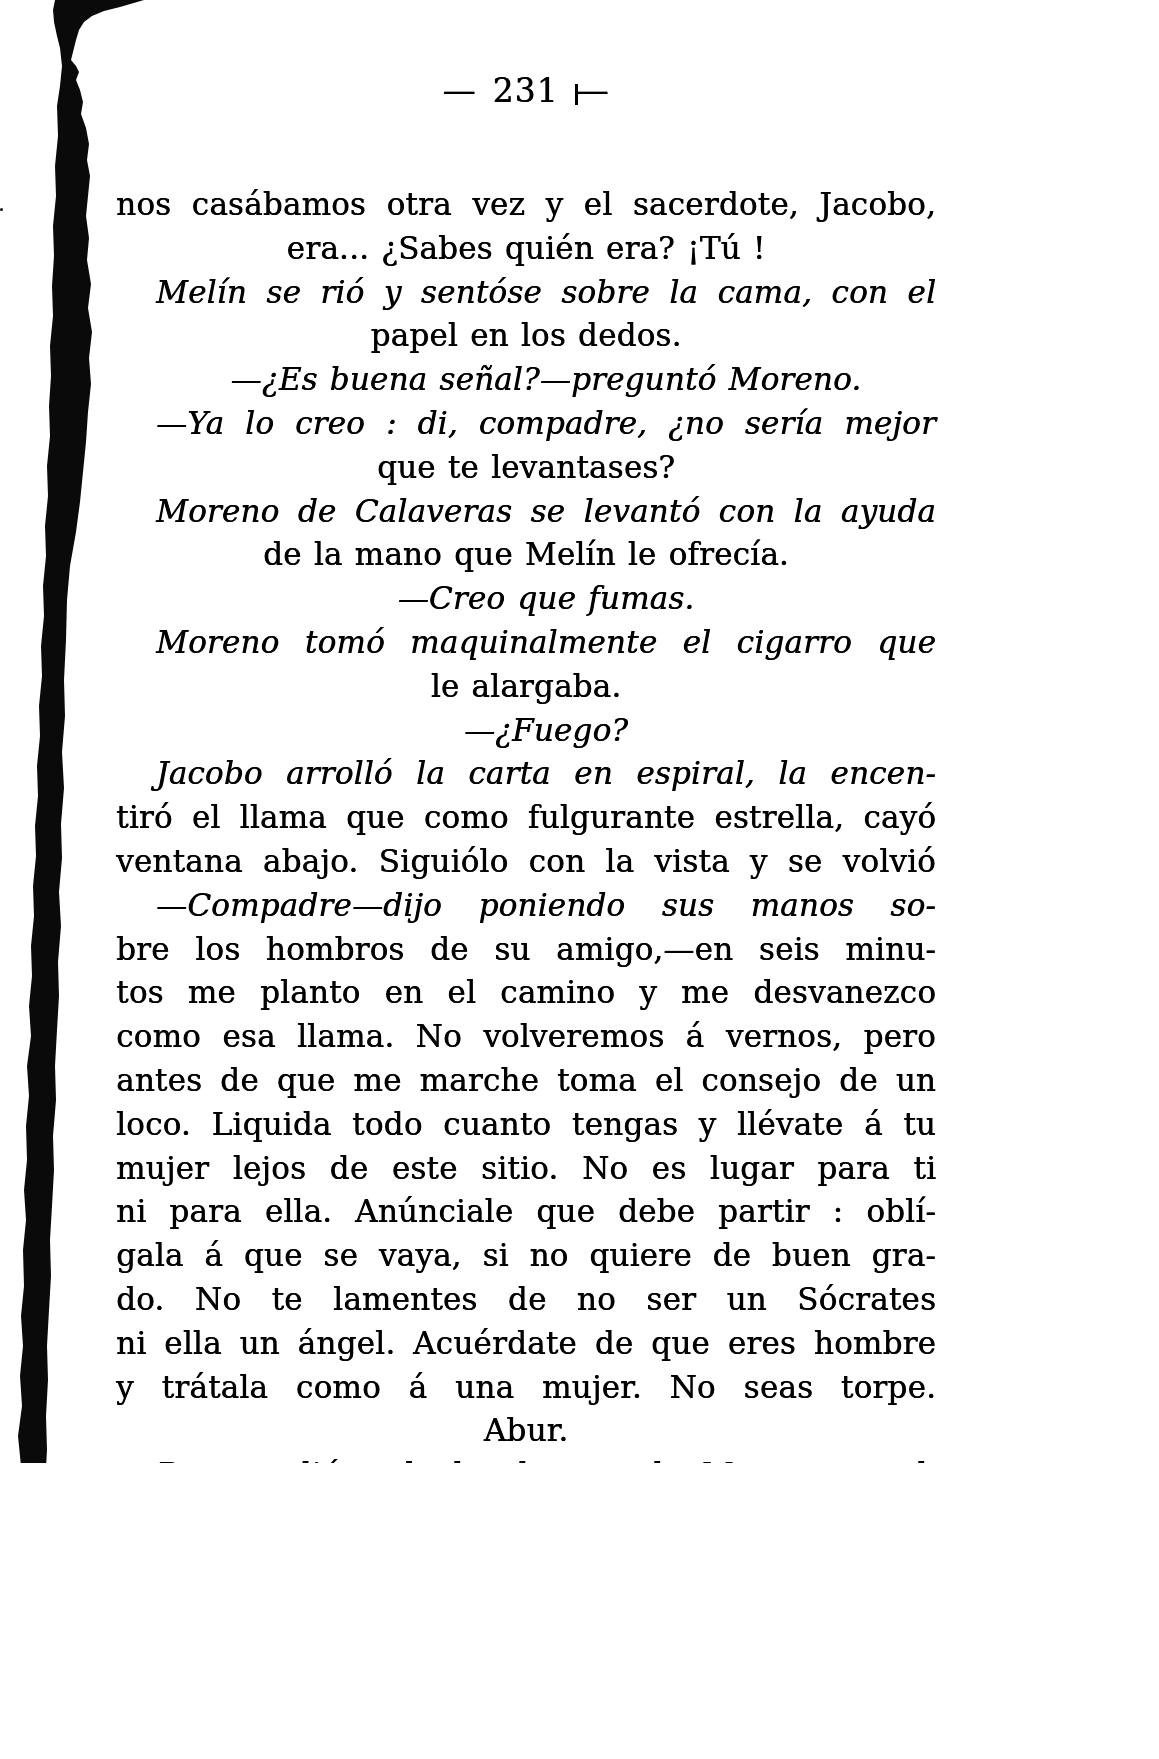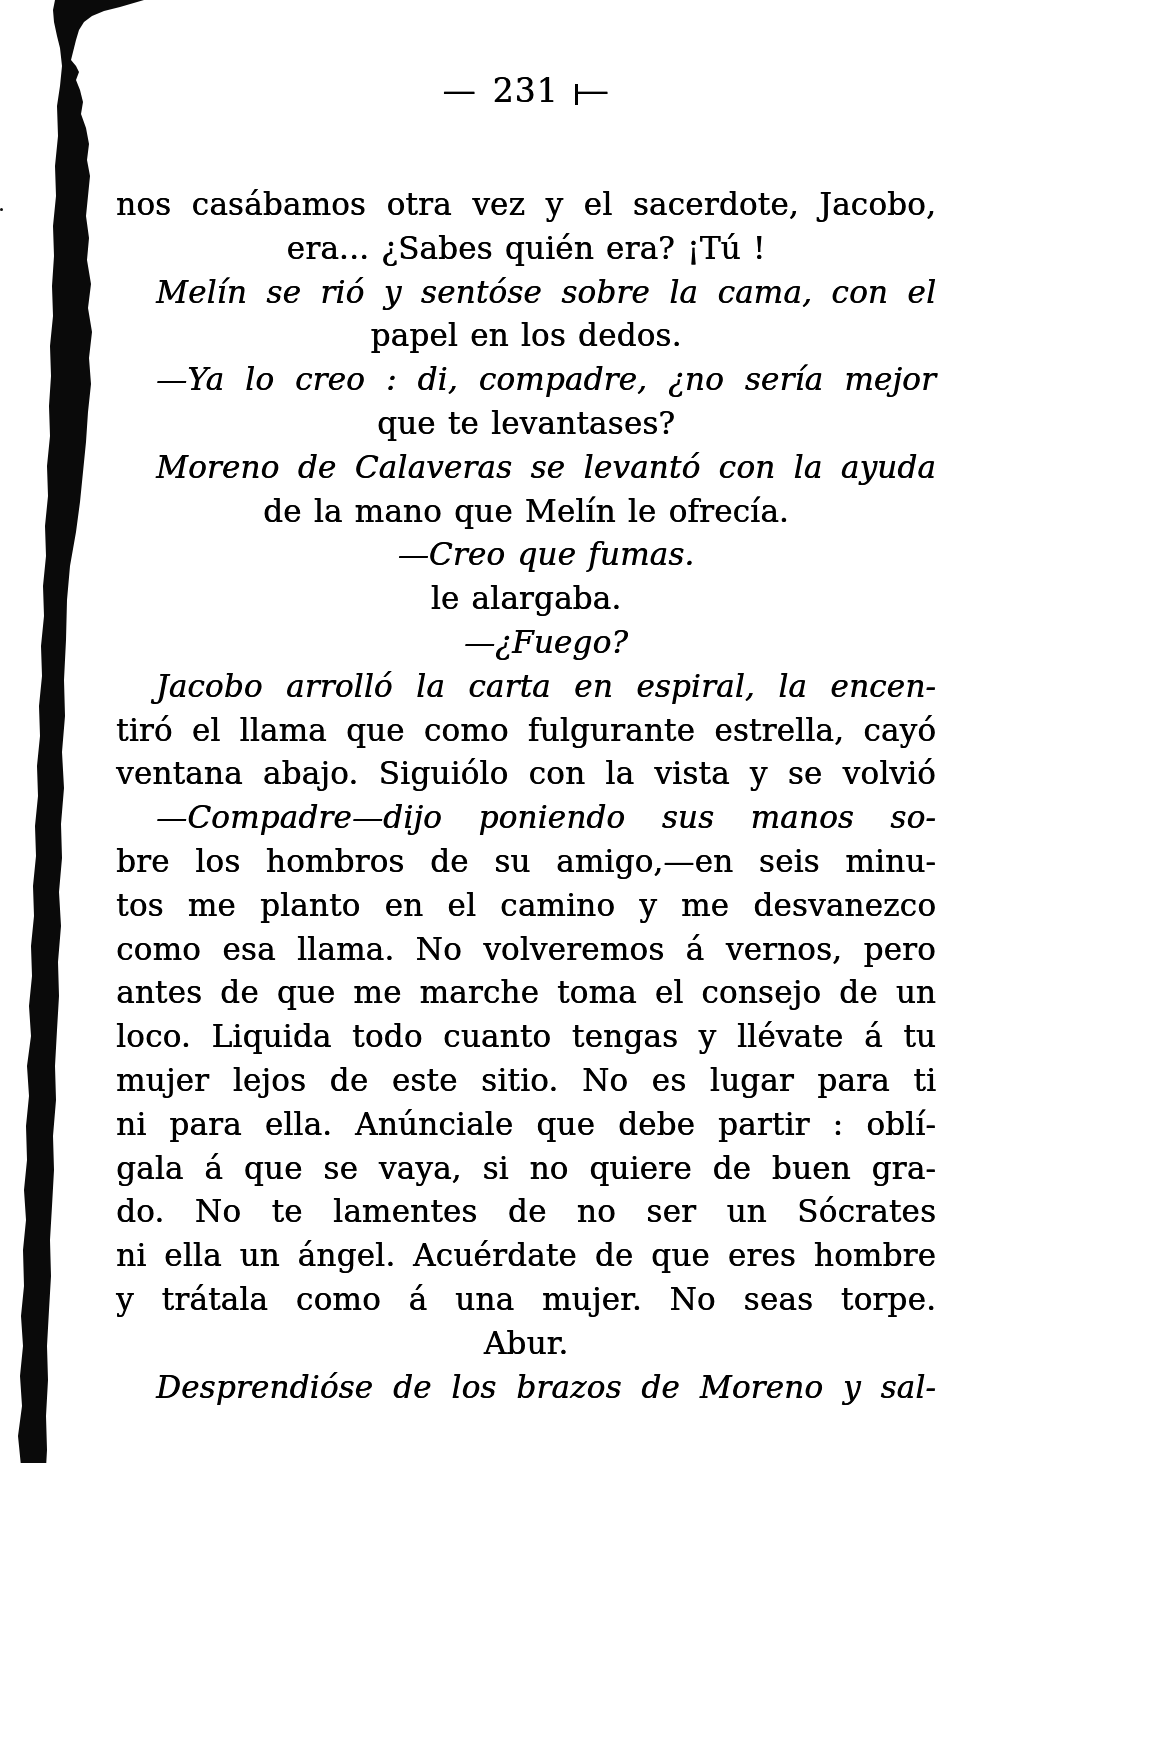--- a/index.html
+++ b/index.html
@@ -83,25 +83,27 @@
 
   <div class="header">
     <span>—</span><span class="pagenum">231</span><span class="tick"></span><span>—</span>
   </div>
 
   <div class="text" id="text-block">
       <div class="line j">nos casábamos otra vez y el sacerdote, Jacobo,</div>
       <div class="line">era... ¿Sabes quién era? ¡Tú !</div>
       <div class="line j indent">Melín se rió y sentóse sobre la cama, con el</div>
       <div class="line">papel en los dedos.</div>
+      <div class="line indent">—¿Es buena señal?—preguntó Moreno.</div>
       <div class="line j indent">—Ya lo creo : di, compadre, ¿no sería mejor</div>
       <div class="line">que te levantases?</div>
       <div class="line j indent">Moreno de Calaveras se levantó con la ayuda</div>
       <div class="line">de la mano que Melín le ofrecía.</div>
       <div class="line indent">—Creo que fumas.</div>
+      <div class="line j indent">Moreno tomó maquinalmente el cigarro que</div>
       <div class="line">le alargaba.</div>
       <div class="line indent">—¿Fuego?</div>
       <div class="line j indent">Jacobo arrolló la carta en espiral, la encen-</div>
       <div class="line j">tiró el llama que como fulgurante estrella, cayó</div>
       <div class="line j">ventana abajo. Siguiólo con la vista y se volvió</div>
       <div class="line j indent">—Compadre—dijo poniendo sus manos so-</div>
       <div class="line j">bre los hombros de su amigo,—en seis minu-</div>
       <div class="line j">tos me planto en el camino y me desvanezco</div>
       <div class="line j">como esa llama. No volveremos á vernos, pero</div>
       <div class="line j">antes de que me marche toma el consejo de un</div>

